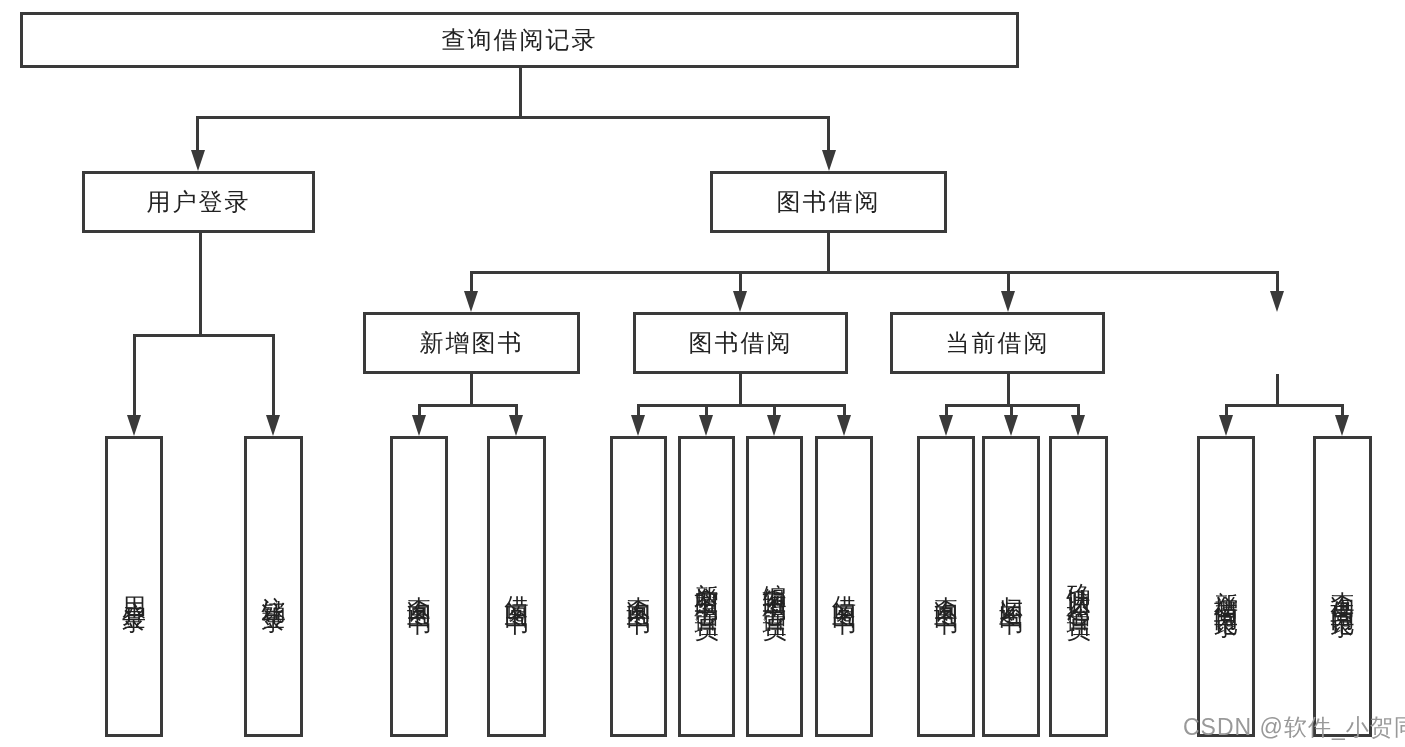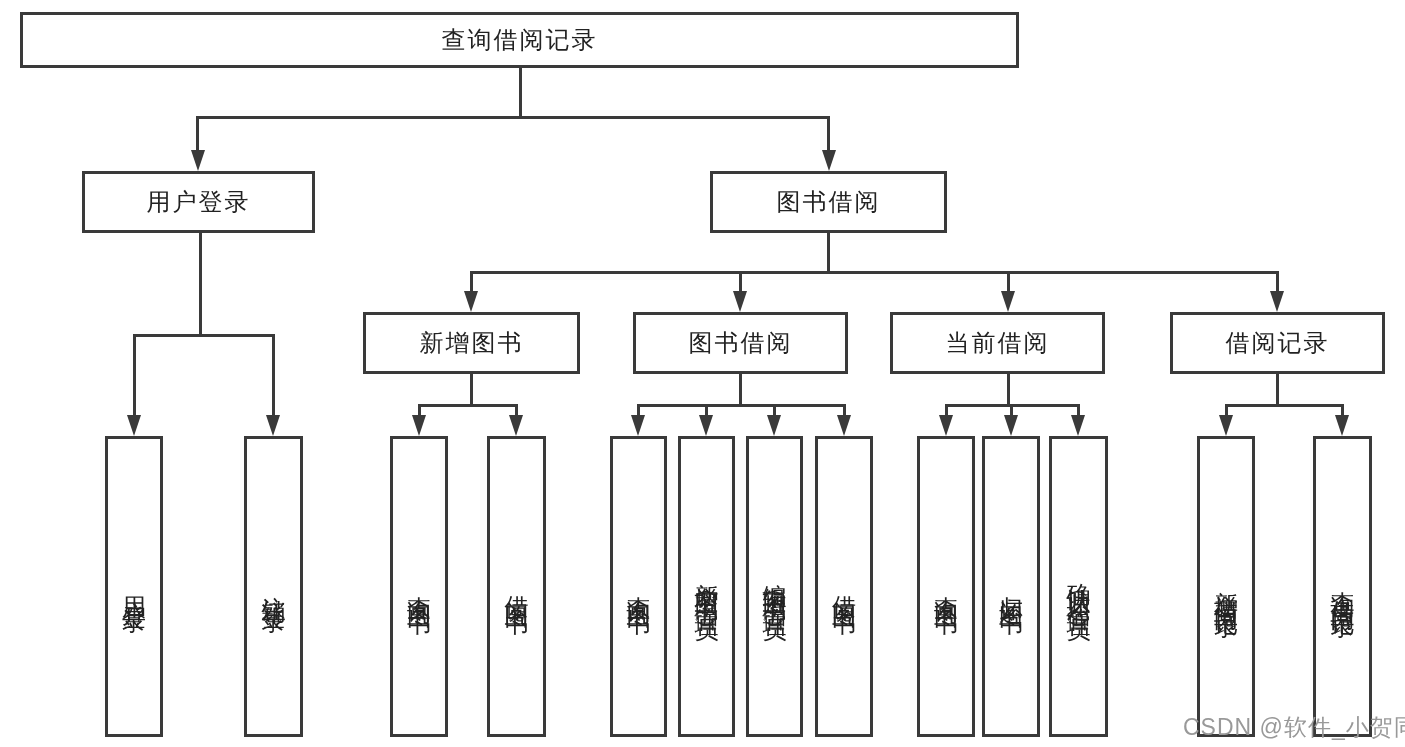--- a/index.html
+++ b/index.html
@@ -86,21 +86,20 @@
   <div class="vline" style="left:739px;top:271px;height:22px"></div>
   <div class="arrow" style="left:733px;top:291px"></div>
   <div class="vline" style="left:1007px;top:271px;height:22px"></div>
   <div class="arrow" style="left:1001px;top:291px"></div>
   <div class="vline" style="left:1276px;top:271px;height:22px"></div>
   <div class="arrow" style="left:1270px;top:291px"></div>
 
   <div class="box" style="left:363px;top:312px;width:217px;height:62px">新增图书</div>
   <div class="box" style="left:633px;top:312px;width:215px;height:62px">图书借阅</div>
   <div class="box" style="left:890px;top:312px;width:215px;height:62px">当前借阅</div>
-  <div class="box" style="left:1170px;top:312px;width:215px;height:62px">借阅记录</div>
 
   <div class="vline" style="left:470px;top:374px;height:32px"></div>
   <div class="hline" style="left:418px;top:404px;width:98px"></div>
   <div class="vline" style="left:418px;top:404px;height:13px"></div>
   <div class="arrow" style="left:412px;top:415px"></div>
   <div class="vline" style="left:515px;top:404px;height:13px"></div>
   <div class="arrow" style="left:509px;top:415px"></div>
 
   <div class="vline" style="left:739px;top:374px;height:32px"></div>
   <div class="hline" style="left:637px;top:404px;width:207px"></div>

